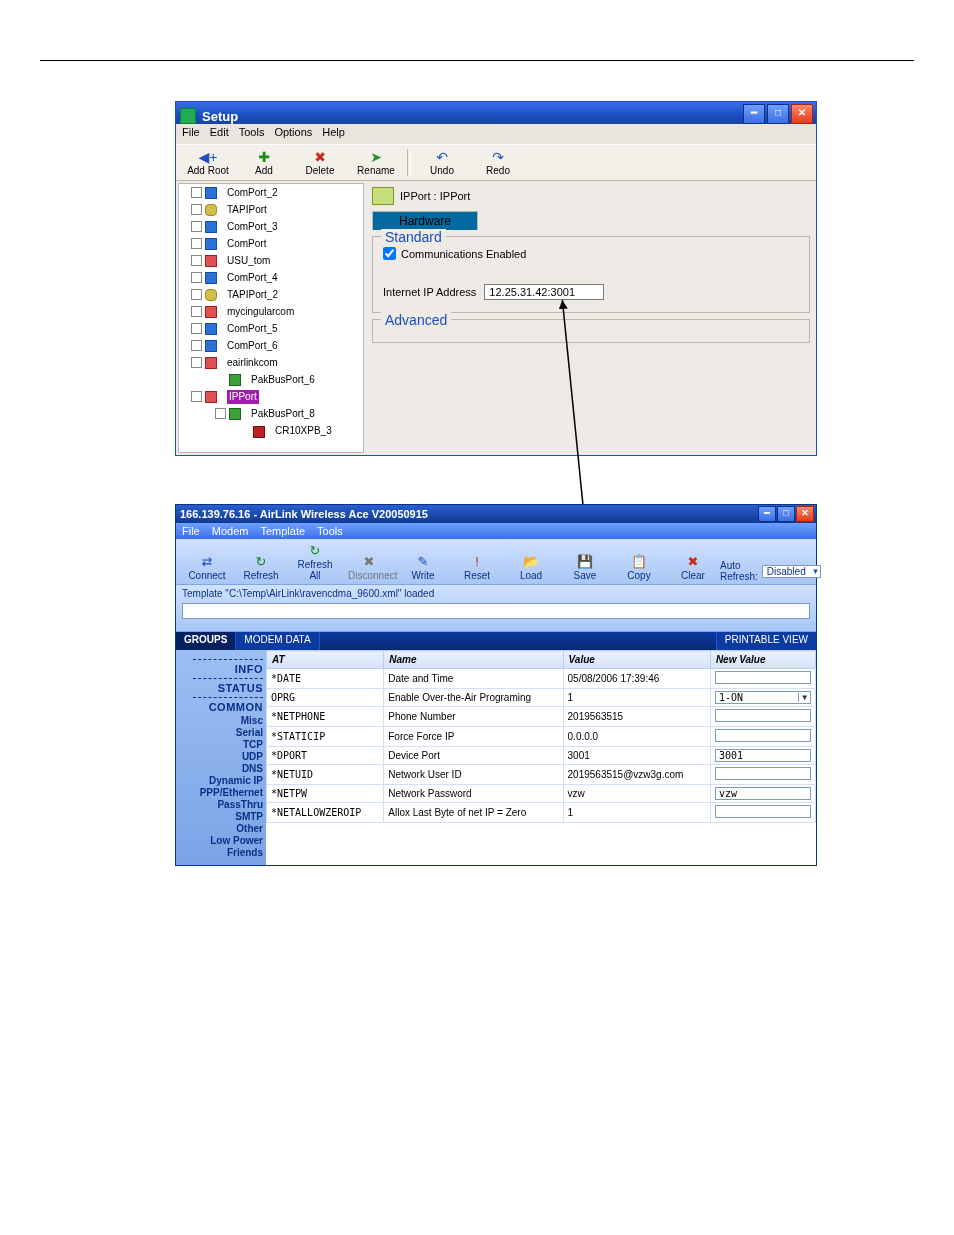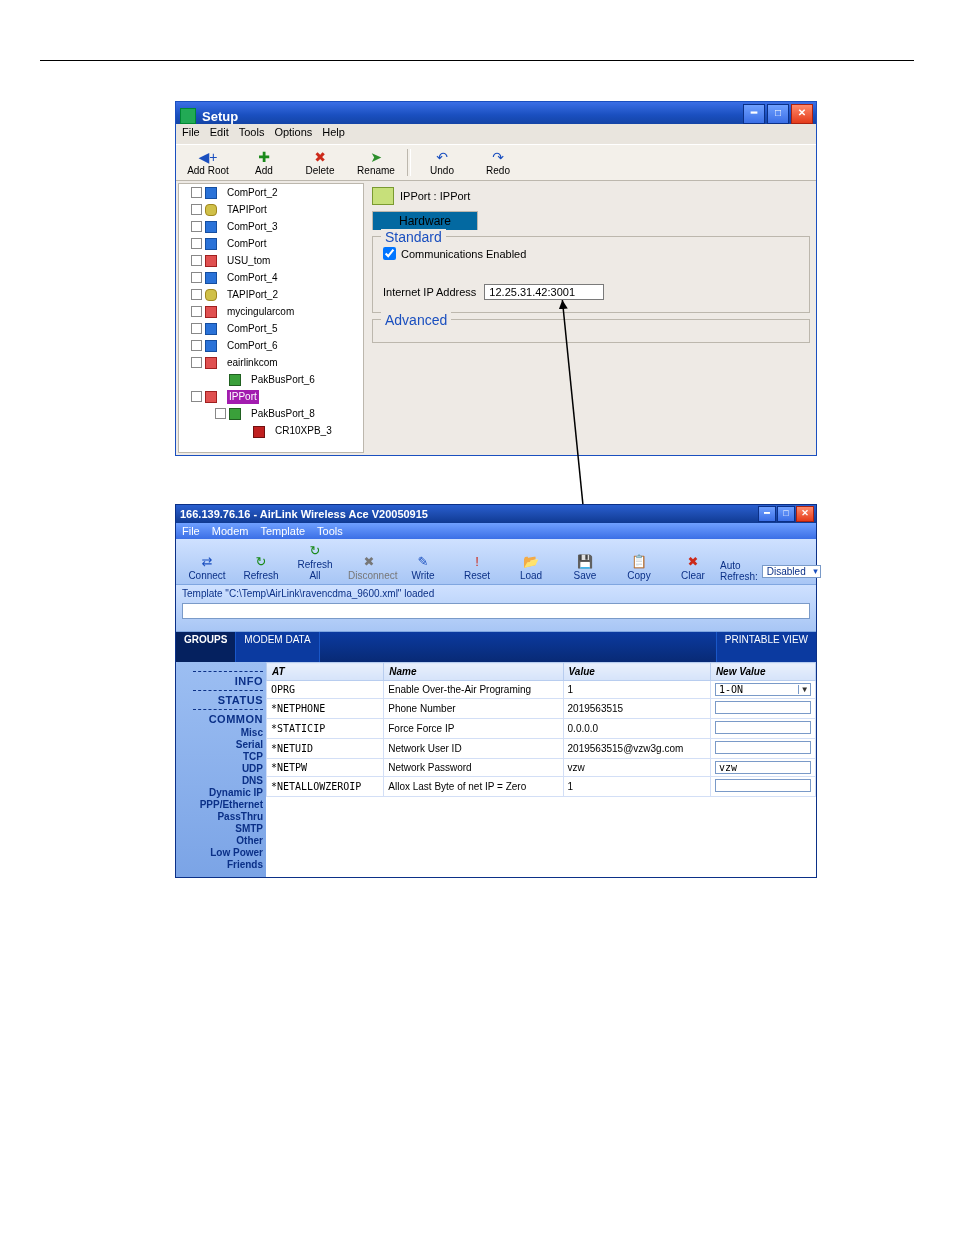--- a/index.html
+++ b/index.html
@@ -245,21 +245,21 @@
 
   .content2 {
     display:flex;
     background:#fff;
   }
   .tabs2 {
     background: linear-gradient(to bottom,#0b3aa0,#082a75);
     color:#fff;
     display:flex;
     font-size:10px;
-    height:30px;
+    height:18px;
   }
   .tabs2 .t { padding:2px 8px; border-right:1px solid #1a57c8; background:#0b3aa0;}
   .tabs2 .t.active { background:#05215f; font-weight:bold; }
   .tabs2 .t.right { margin-left:auto; border-left:1px solid #1a57c8; border-right:none;}
 
   .grp-col {
     width:90px;
     background: linear-gradient(#9cbef2,#7ba4e6);
     padding:6px 3px 6px 3px;
     text-align:right;
@@ -539,20 +539,26 @@
             <thead>
                 <tr id="thead-row">
                   <th>AT</th>
                   <th>Name</th>
                   <th>Value</th>
                   <th>New Value</th>
                 </tr>
               </thead>
             <tbody id="tbody">
                 <tr>
+                  <td class="at">*DATE</td>
+                  <td>Date and Time</td>
+                  <td>05/08/2006 17:39:46</td>
+                  <td><span class="nv-input"></span></td>
+                </tr>
+                <tr>
                   <td class="at">OPRG</td>
                   <td>Enable Over-the-Air Programing</td>
                   <td>1</td>
                   <td>
                     <div class="nv-sel">
                       <span>1-ON</span>
                       <span class="dd">▼</span>
                     </div>
                   </td>
                 </tr>
@@ -562,20 +568,26 @@
                   <td>2019563515</td>
                   <td><span class="nv-input"></span></td>
                 </tr>
                 <tr>
                   <td class="at">*STATICIP</td>
                   <td>Force Force IP</td>
                   <td>0.0.0.0</td>
                   <td><span class="nv-input"></span></td>
                 </tr>
                 <tr>
+                  <td class="at">*DPORT</td>
+                  <td>Device Port</td>
+                  <td id="dportValue">3001</td>
+                  <td><span class="nv-input">3001</span></td>
+                </tr>
+                <tr>
                   <td class="at">*NETUID</td>
                   <td>Network User ID</td>
                   <td>2019563515@vzw3g.com</td>
                   <td><span class="nv-input"></span></td>
                 </tr>
                 <tr>
                   <td class="at">*NETPW</td>
                   <td>Network Password</td>
                   <td>vzw</td>
                   <td><span class="nv-input">vzw</span></td>

